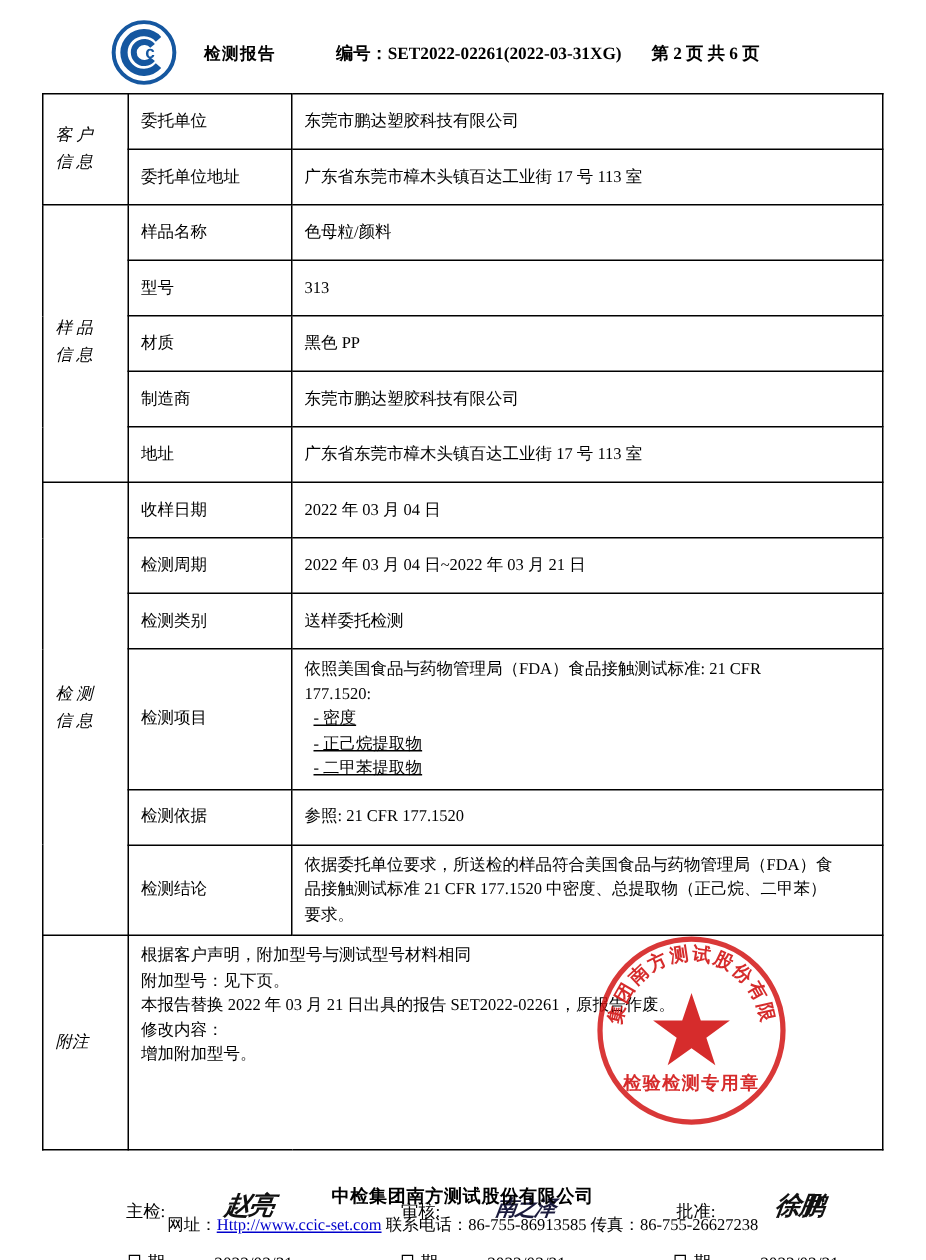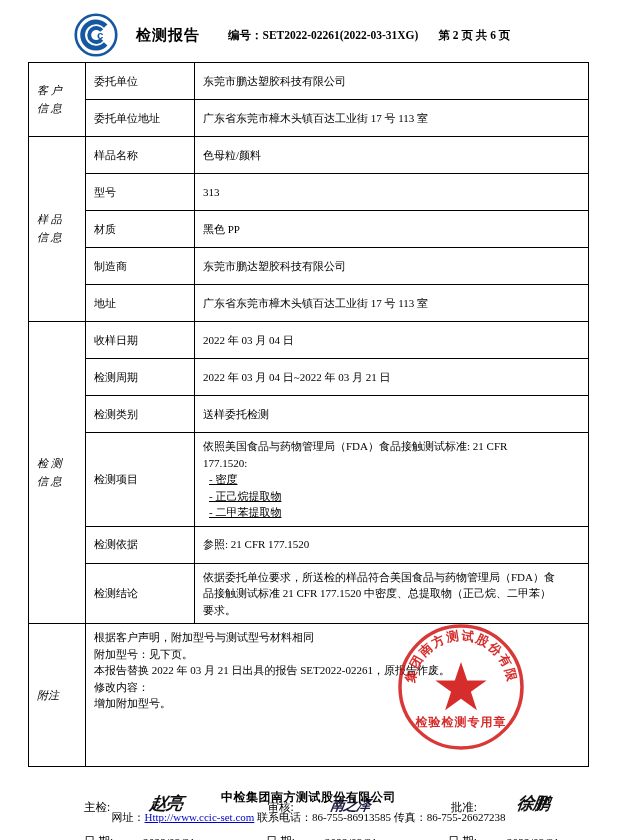--- a/index.html
+++ b/index.html
@@ -32,29 +32,29 @@
     box-sizing: border-box;
   }
   .logo {
     width: 44px;
     height: 44px;
     flex: 0 0 44px;
     margin-left: 46px;
     margin-right: 18px;
   }
   .report-title {
-    font-size: 15px;
+    font-size: 11px;
     font-weight: bold;
     letter-spacing: 1px;
     white-space: nowrap;
   }
   .report-no {
     font-size: 11.5px;
     font-weight: bold;
-    margin-left: 28px;
+    margin-left: 40px;
     white-space: nowrap;
   }
   .page-no {
     font-size: 11.5px;
     font-weight: bold;
     margin-left: 20px;
     white-space: nowrap;
   }
 
   

